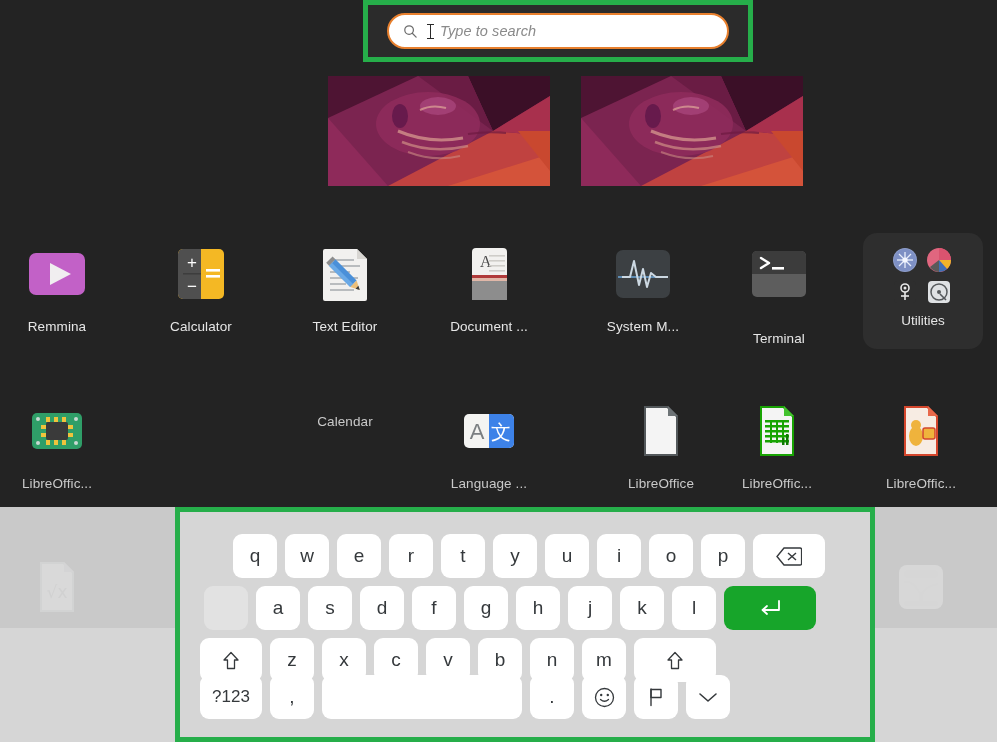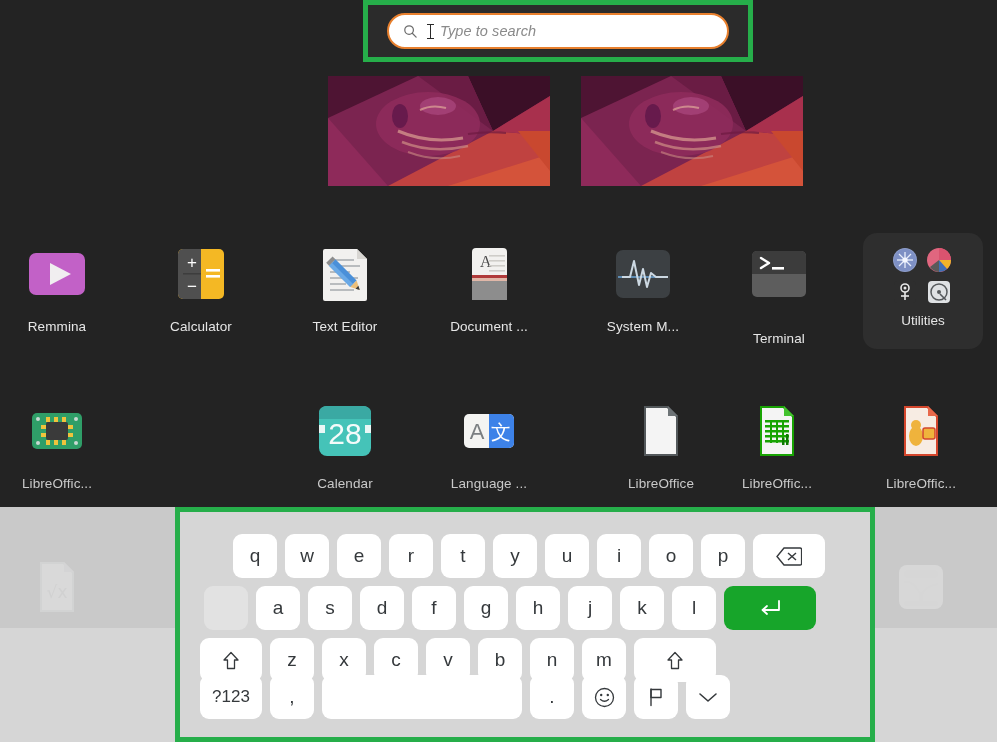--- a/index.html
+++ b/index.html
@@ -374,30 +374,20 @@
               <circle cx="12" cy="43" r="2"></circle>
               <circle cx="50" cy="43" r="2"></circle>
             </g>
         </svg>
       </span>
       <span class="lbl">LibreOffic...</span>
     </div>
 
 
     <div class="app" style="left:284px;">
-      <span class="ic">
-        <svg width="62" height="62" viewBox="0 0 62 62">
-          <rect x="5" y="6" width="52" height="50" rx="8" fill="#45c3b8"></rect>
-          <rect x="5" y="6" width="52" height="12" rx="8" fill="#3aa9a3"></rect>
-          <rect x="5" y="14" width="52" height="5" fill="#3aa9a3"></rect>
-          <rect x="5" y="25" width="6" height="8" fill="#eaf7f6"></rect>
-          <rect x="51" y="25" width="6" height="8" fill="#eaf7f6"></rect>
-          <text x="31" y="44" font-size="30" fill="#f4fbfa" text-anchor="middle" font-family="Liberation Sans, sans-serif">28</text>
-        </svg>
-      </span>
       <span class="lbl">Calendar</span>
     </div>
 
     <div class="app" style="left:428px;">
       <span class="ic">
         <svg width="62" height="62" viewBox="0 0 62 62">
           <rect x="6" y="14" width="50" height="34" rx="5" fill="#f4f4f2"></rect>
           <path d="M31 14 h20 a5 5 0 0 1 5 5 v24 a5 5 0 0 1 -5 5 h-20z" fill="#3d82e8"></path>
           <text x="19" y="39" font-size="22" fill="#7b7f82" text-anchor="middle" font-family="Liberation Sans, sans-serif">A</text>
           <text x="43" y="39" font-size="20" fill="#ffffff" text-anchor="middle" font-family="DejaVu Sans, sans-serif">文</text>

